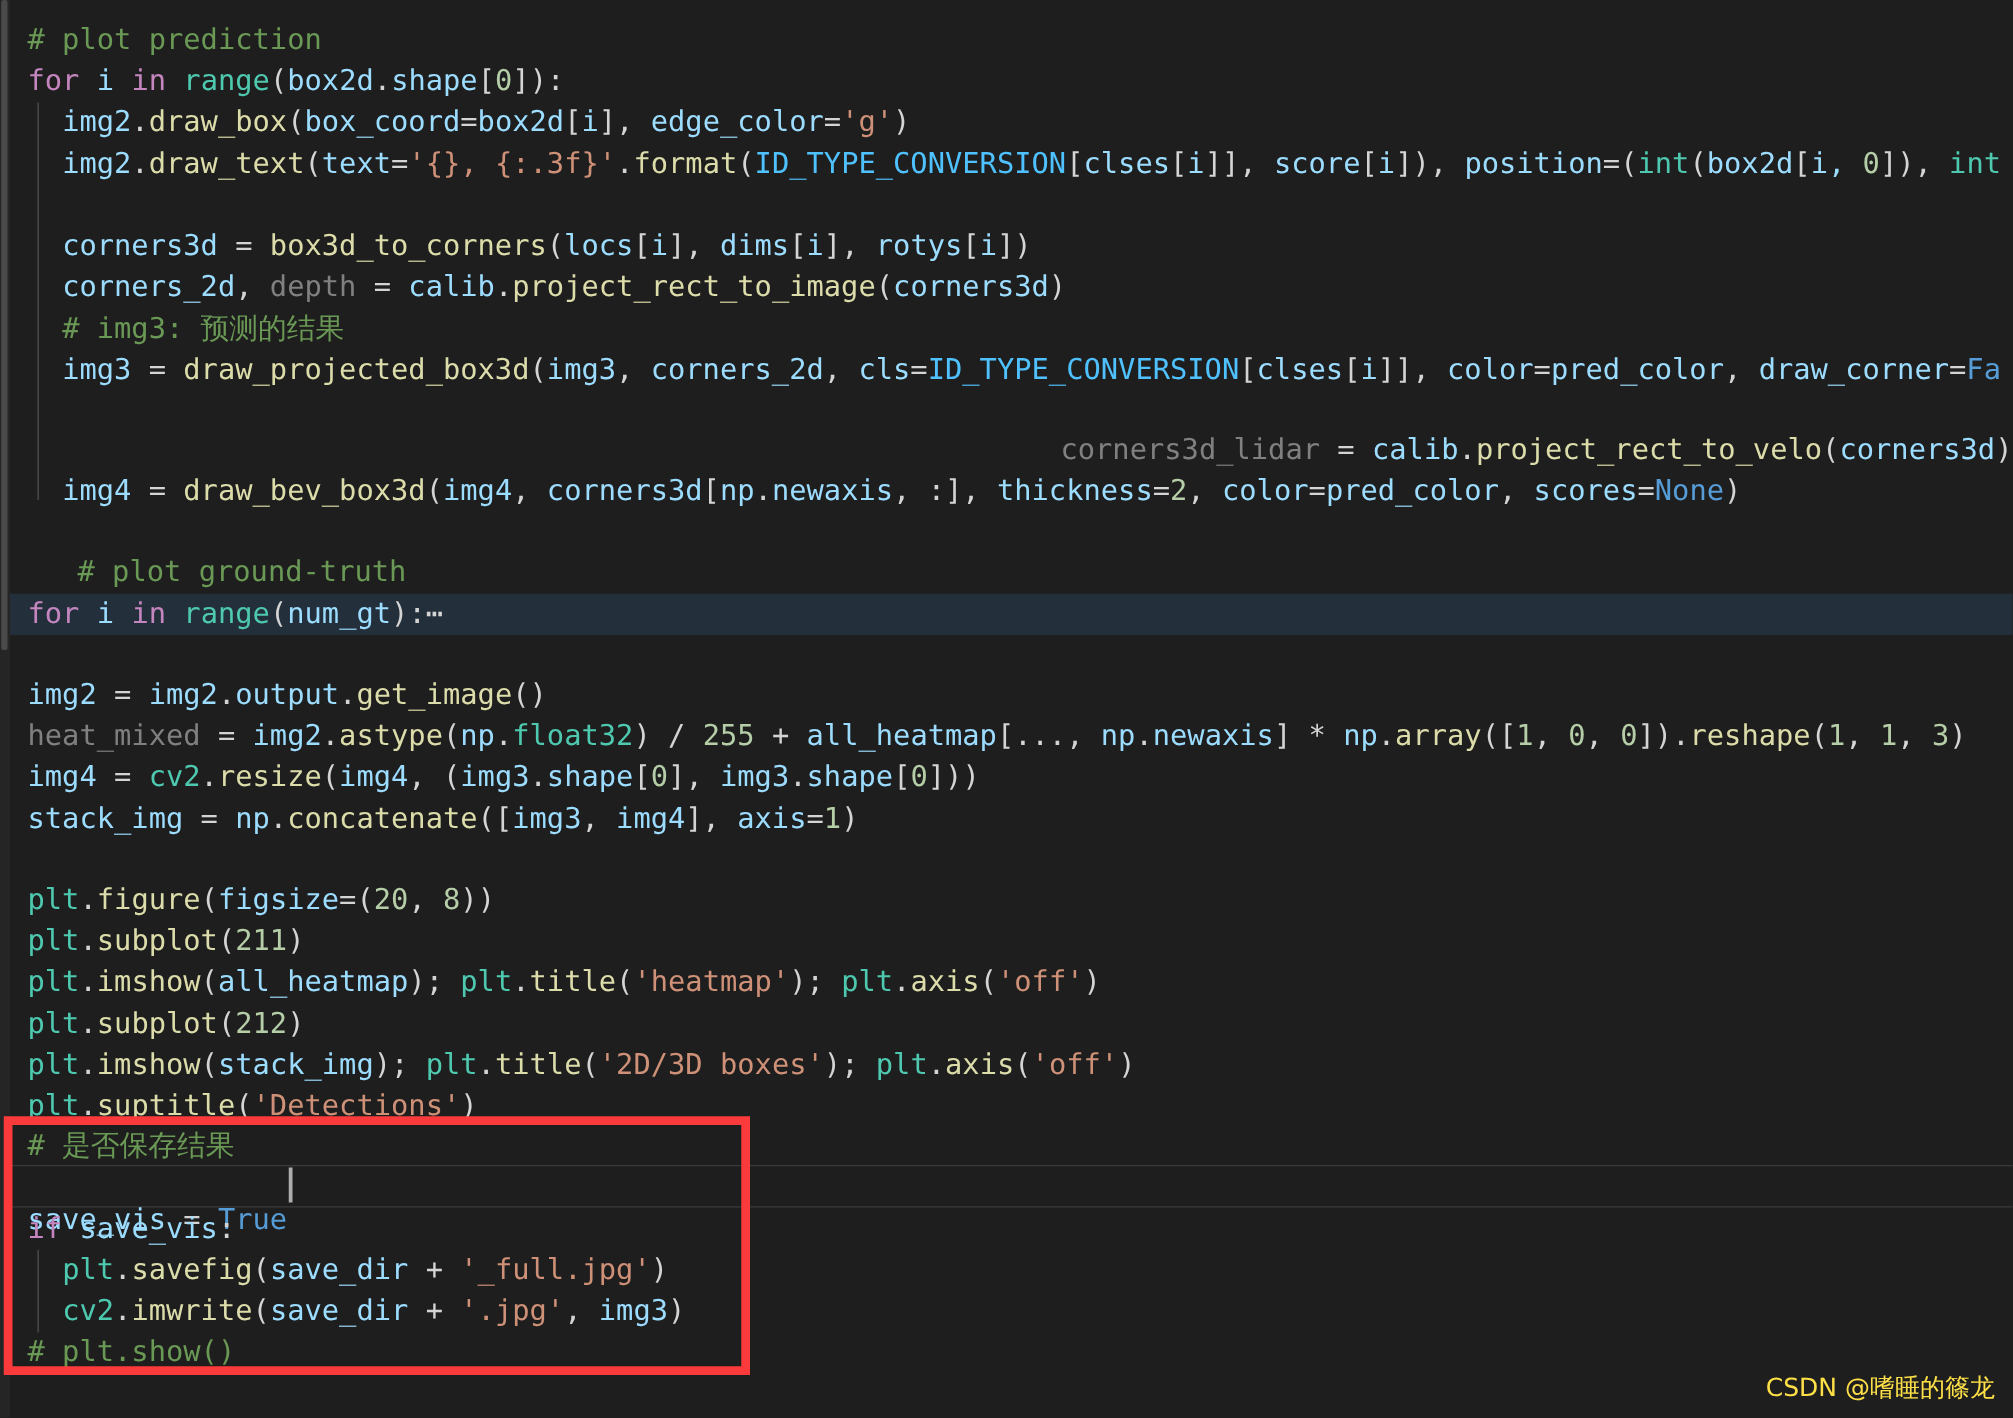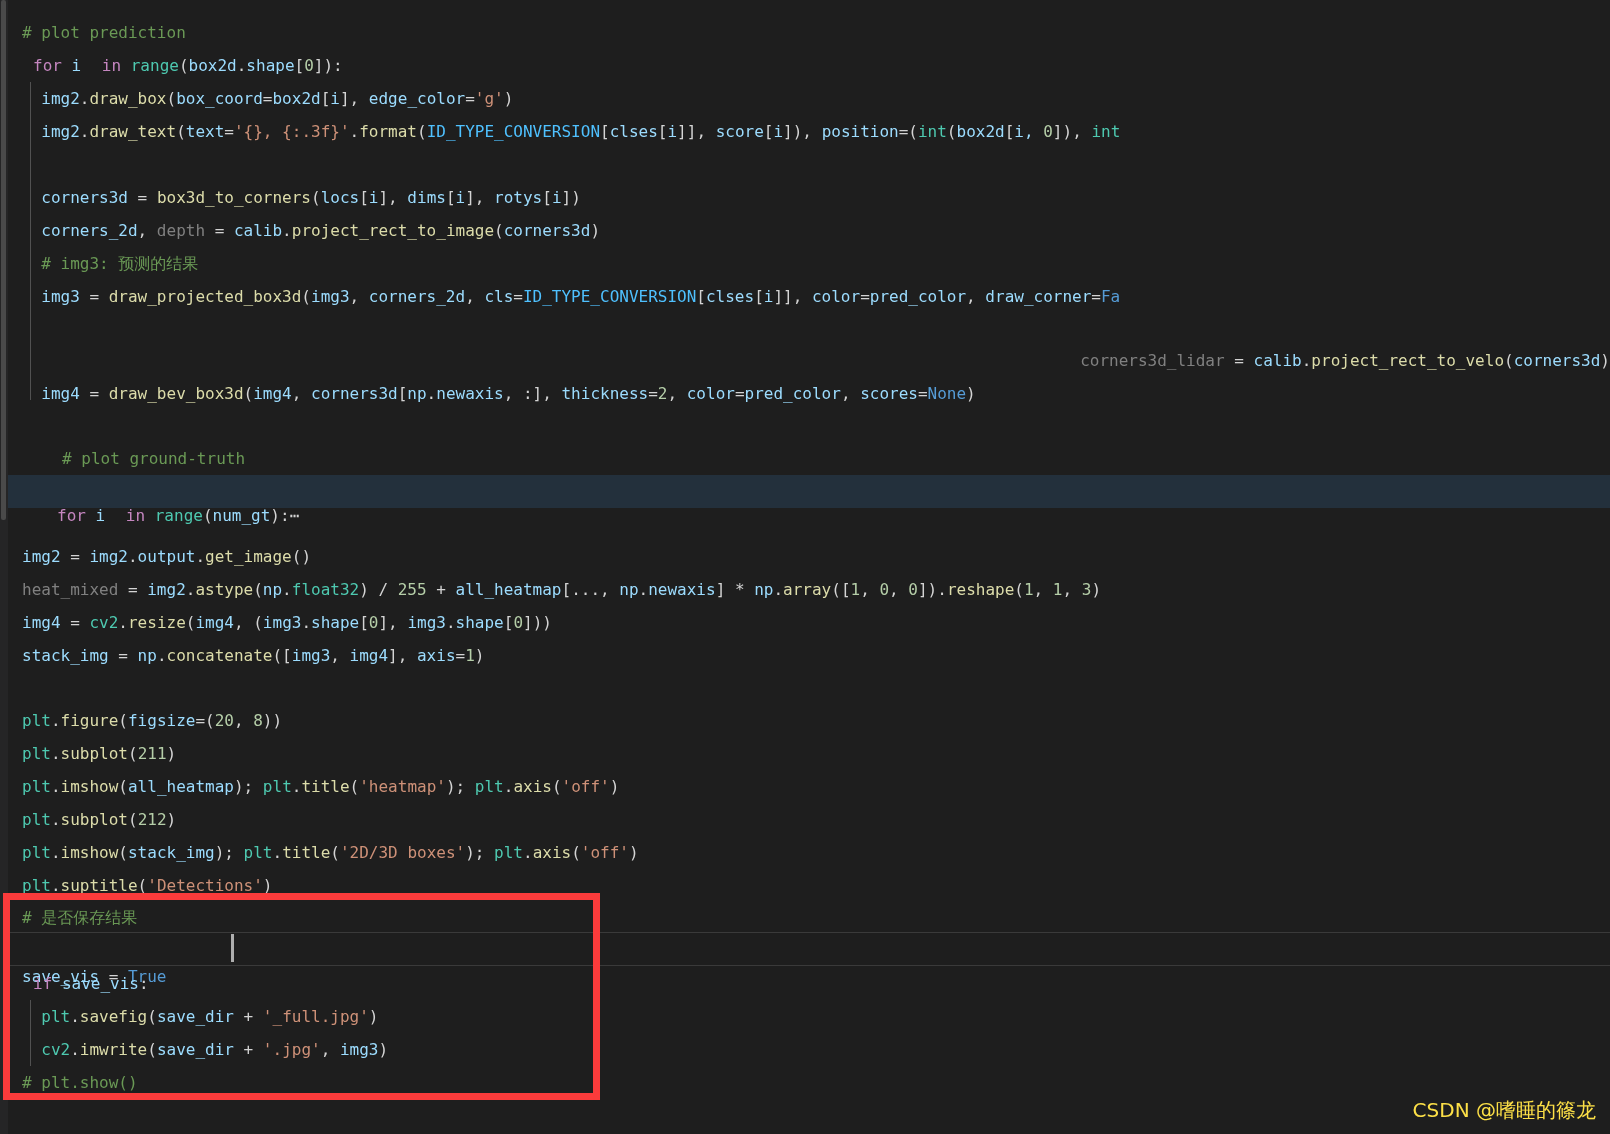--- a/index.html
+++ b/index.html
@@ -21,21 +21,21 @@
   }
 
   #editor {
     position:absolute; left:0; top:0; width:1610px; height:1134px;
     z-index:1;
   }
 
   
   .line {
     position:absolute; left:0; width:1610px; height:33px;
-    white-space:pre; font-size:16px; line-height:33px;
+    white-space:pre; font-size:23px; line-height:33px;
     letter-spacing:0px;
   }
   .line .txt { display:inline-block; padding-left:22px; }
 
   
   .band-select {
     position:absolute; left:8px; width:1602px; height:33px;
     background:#23303c; z-index:0;
   }
   
@@ -63,21 +63,21 @@
 
   
   #watermark {
     position:absolute; right:14px; bottom:10px;
     color:#fde047; font-size:20px; z-index:7;
     font-family:"DejaVu Sans","Liberation Sans",sans-serif;
   }
 
   
   .c  { color:#6a9955; }   
-  .k  { color:#c586c0;margin-left:11px; }   
+  .k  { color:#c586c0; }   
   .v  { color:#9cdcfe; }   
   .f  { color:#dcdcaa; }   
   .b  { color:#4ec9b0; }   
   .s  { color:#ce9178; }   
   .n  { color:#b5cea8; }   
   .l  { color:#569cd6; }   
   .p  { color:#d4d4d4; }   
   .cn { color:#4fc1ff; }   
   .g  { color:#808080; }   
 </style>
@@ -101,21 +101,21 @@
       <div class="line" style="top: 148px;"><span class="txt"></span></div>
       <div class="line" style="top: 181px;"><span class="txt"><span class="p">  </span><span class="v">corners3d</span><span class="p"> = </span><span class="f">box3d_to_corners</span><span class="p">(</span><span class="v">locs</span><span class="p">[</span><span class="v">i</span><span class="p">], </span><span class="v">dims</span><span class="p">[</span><span class="v">i</span><span class="p">], </span><span class="v">rotys</span><span class="p">[</span><span class="v">i</span><span class="p">])</span></span></div>
       <div class="line" style="top: 214px;"><span class="txt"><span class="p">  </span><span class="v">corners_2d</span><span class="p">, </span><span class="g">depth</span><span class="p"> = </span><span class="v">calib</span><span class="p">.</span><span class="f">project_rect_to_image</span><span class="p">(</span><span class="v">corners3d</span><span class="p">)</span></span></div>
       <div class="line" style="top: 247px;"><span class="txt"><span class="p">  </span><span class="c"># img3: 预测的结果</span></span></div>
       <div class="line" style="top: 280px;"><span class="txt"><span class="p">  </span><span class="v">img3</span><span class="p"> = </span><span class="f">draw_projected_box3d</span><span class="p">(</span><span class="v">img3</span><span class="p">, </span><span class="v">corners_2d</span><span class="p">, </span><span class="v">cls</span><span class="p">=</span><span class="cn">ID_TYPE_CONVERSION</span><span class="p">[</span><span class="v">clses</span><span class="p">[</span><span class="v">i</span><span class="p">]], </span><span class="v">color</span><span class="p">=</span><span class="v">pred_color</span><span class="p">, </span><span class="v">draw_corner</span><span class="p">=</span><span class="l">Fa</span></span></div>
       <div class="line" style="top: 313px;"><span class="txt"></span></div>
       <div class="line" style="top: 344px; text-align: right;"><span class="txt"><span class="p">  </span><span class="g">corners3d_lidar</span><span class="p"> = </span><span class="v">calib</span><span class="p">.</span><span class="f">project_rect_to_velo</span><span class="p">(</span><span class="v">corners3d</span><span class="p">)</span></span></div>
       <div class="line" style="top: 377px;"><span class="txt"><span class="p">  </span><span class="v">img4</span><span class="p"> = </span><span class="f">draw_bev_box3d</span><span class="p">(</span><span class="v">img4</span><span class="p">, </span><span class="v">corners3d</span><span class="p">[</span><span class="v">np</span><span class="p">.</span><span class="v">newaxis</span><span class="p">, :], </span><span class="v">thickness</span><span class="p">=</span><span class="n">2</span><span class="p">, </span><span class="v">color</span><span class="p">=</span><span class="v">pred_color</span><span class="p">, </span><span class="v">scores</span><span class="p">=</span><span class="l">None</span><span class="p">)</span></span></div>
       <div class="line" style="top: 410px;"><span class="txt"></span></div>
       <div class="line" style="top: 442px; padding-left: 40px;"><span class="txt"><span class="c"># plot ground-truth</span></span></div>
-      <div class="line" style="top: 499px; padding-left: 24px;"><span class="txt"><span class="k">for</span><span class="p"> </span><span class="v">i</span><span class="p"> </span><span class="k">in</span><span class="p"> </span><span class="b">range</span><span class="p">(</span><span class="v">num_gt</span><span class="p">):</span><span class="p">⋯</span></span></div>
+      <div class="line" style="top: 475px;"><span class="txt"><span class="k">for</span><span class="p"> </span><span class="v">i</span><span class="p"> </span><span class="k">in</span><span class="p"> </span><span class="b">range</span><span class="p">(</span><span class="v">num_gt</span><span class="p">):</span><span class="p">⋯</span></span></div>
       <div class="line" style="top: 508px;"><span class="txt"></span></div>
       <div class="line" style="top: 540px;"><span class="txt"><span class="v">img2</span><span class="p"> = </span><span class="v">img2</span><span class="p">.</span><span class="v">output</span><span class="p">.</span><span class="f">get_image</span><span class="p">()</span></span></div>
       <div class="line" style="top: 573px;"><span class="txt"><span class="g">heat_mixed</span><span class="p"> = </span><span class="v">img2</span><span class="p">.</span><span class="f">astype</span><span class="p">(</span><span class="v">np</span><span class="p">.</span><span class="b">float32</span><span class="p">) / </span><span class="n">255</span><span class="p"> + </span><span class="v">all_heatmap</span><span class="p">[..., </span><span class="v">np</span><span class="p">.</span><span class="v">newaxis</span><span class="p">] * </span><span class="v">np</span><span class="p">.</span><span class="f">array</span><span class="p">([</span><span class="n">1</span><span class="p">, </span><span class="n">0</span><span class="p">, </span><span class="n">0</span><span class="p">]).</span><span class="f">reshape</span><span class="p">(</span><span class="n">1</span><span class="p">, </span><span class="n">1</span><span class="p">, </span><span class="n">3</span><span class="p">)</span></span></div>
       <div class="line" style="top: 606px;"><span class="txt"><span class="v">img4</span><span class="p"> = </span><span class="b">cv2</span><span class="p">.</span><span class="f">resize</span><span class="p">(</span><span class="v">img4</span><span class="p">, (</span><span class="v">img3</span><span class="p">.</span><span class="v">shape</span><span class="p">[</span><span class="n">0</span><span class="p">], </span><span class="v">img3</span><span class="p">.</span><span class="v">shape</span><span class="p">[</span><span class="n">0</span><span class="p">]))</span></span></div>
       <div class="line" style="top: 639px;"><span class="txt"><span class="v">stack_img</span><span class="p"> = </span><span class="v">np</span><span class="p">.</span><span class="f">concatenate</span><span class="p">([</span><span class="v">img3</span><span class="p">, </span><span class="v">img4</span><span class="p">], </span><span class="v">axis</span><span class="p">=</span><span class="n">1</span><span class="p">)</span></span></div>
       <div class="line" style="top: 672px;"><span class="txt"></span></div>
       <div class="line" style="top: 704px;"><span class="txt"><span class="b">plt</span><span class="p">.</span><span class="f">figure</span><span class="p">(</span><span class="v">figsize</span><span class="p">=(</span><span class="n">20</span><span class="p">, </span><span class="n">8</span><span class="p">))</span></span></div>
       <div class="line" style="top: 737px;"><span class="txt"><span class="b">plt</span><span class="p">.</span><span class="f">subplot</span><span class="p">(</span><span class="n">211</span><span class="p">)</span></span></div>
       <div class="line" style="top: 770px;"><span class="txt"><span class="b">plt</span><span class="p">.</span><span class="f">imshow</span><span class="p">(</span><span class="v">all_heatmap</span><span class="p">); </span><span class="b">plt</span><span class="p">.</span><span class="f">title</span><span class="p">(</span><span class="s">'heatmap'</span><span class="p">); </span><span class="b">plt</span><span class="p">.</span><span class="f">axis</span><span class="p">(</span><span class="s">'off'</span><span class="p">)</span></span></div>
       <div class="line" style="top: 803px;"><span class="txt"><span class="b">plt</span><span class="p">.</span><span class="f">subplot</span><span class="p">(</span><span class="n">212</span><span class="p">)</span></span></div>

